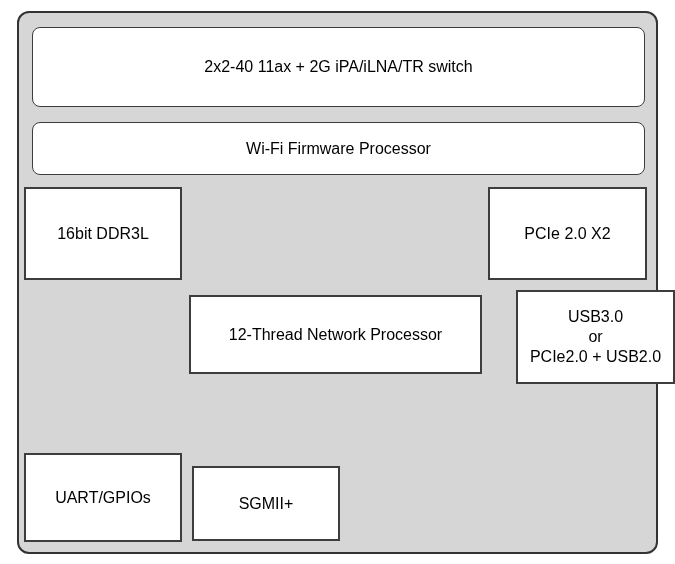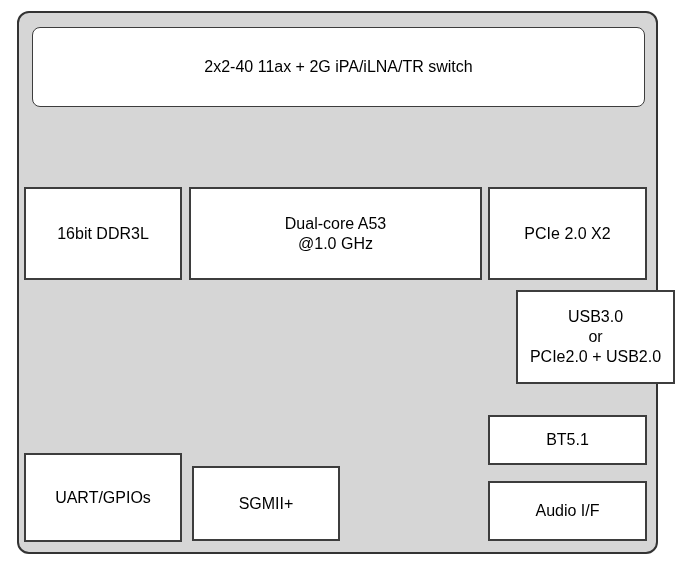--- a/index.html
+++ b/index.html
@@ -63,38 +63,36 @@
   .b-audio { left: 469px; top: 468px; width: 159px; height: 60px; }
 </style>
 </head>
 <body>
 
 <div class="page">
   <div class="panel">
 
     <div class="block rounded b-rf">2x2-40 11ax + 2G iPA/iLNA/TR switch</div>
 
+    <div class="block rounded b-wifi">Wi-Fi Firmware Processor</div>
 
     <div class="block b-ddr">16bit DDR3L</div>
 
-    <div class="block b-cpu">Dual-core A53
-@1.0 GHz</div>
 
     <div class="block b-pcie">PCIe 2.0 X2</div>
 
 
+    <div class="block b-npu">12-Thread Network Processor</div>
 
     <div class="block b-usb">USB3.0
 or
 PCIe2.0 + USB2.0</div>
 
 
-    <div class="block b-bt">BT5.1</div>
 
     <div class="block b-uart">UART/GPIOs</div>
 
     <div class="block b-sgmii">SGMII+</div>
 
 
-    <div class="block b-audio">Audio I/F</div>
 
   </div>
 </div>
 
 </body></html>

